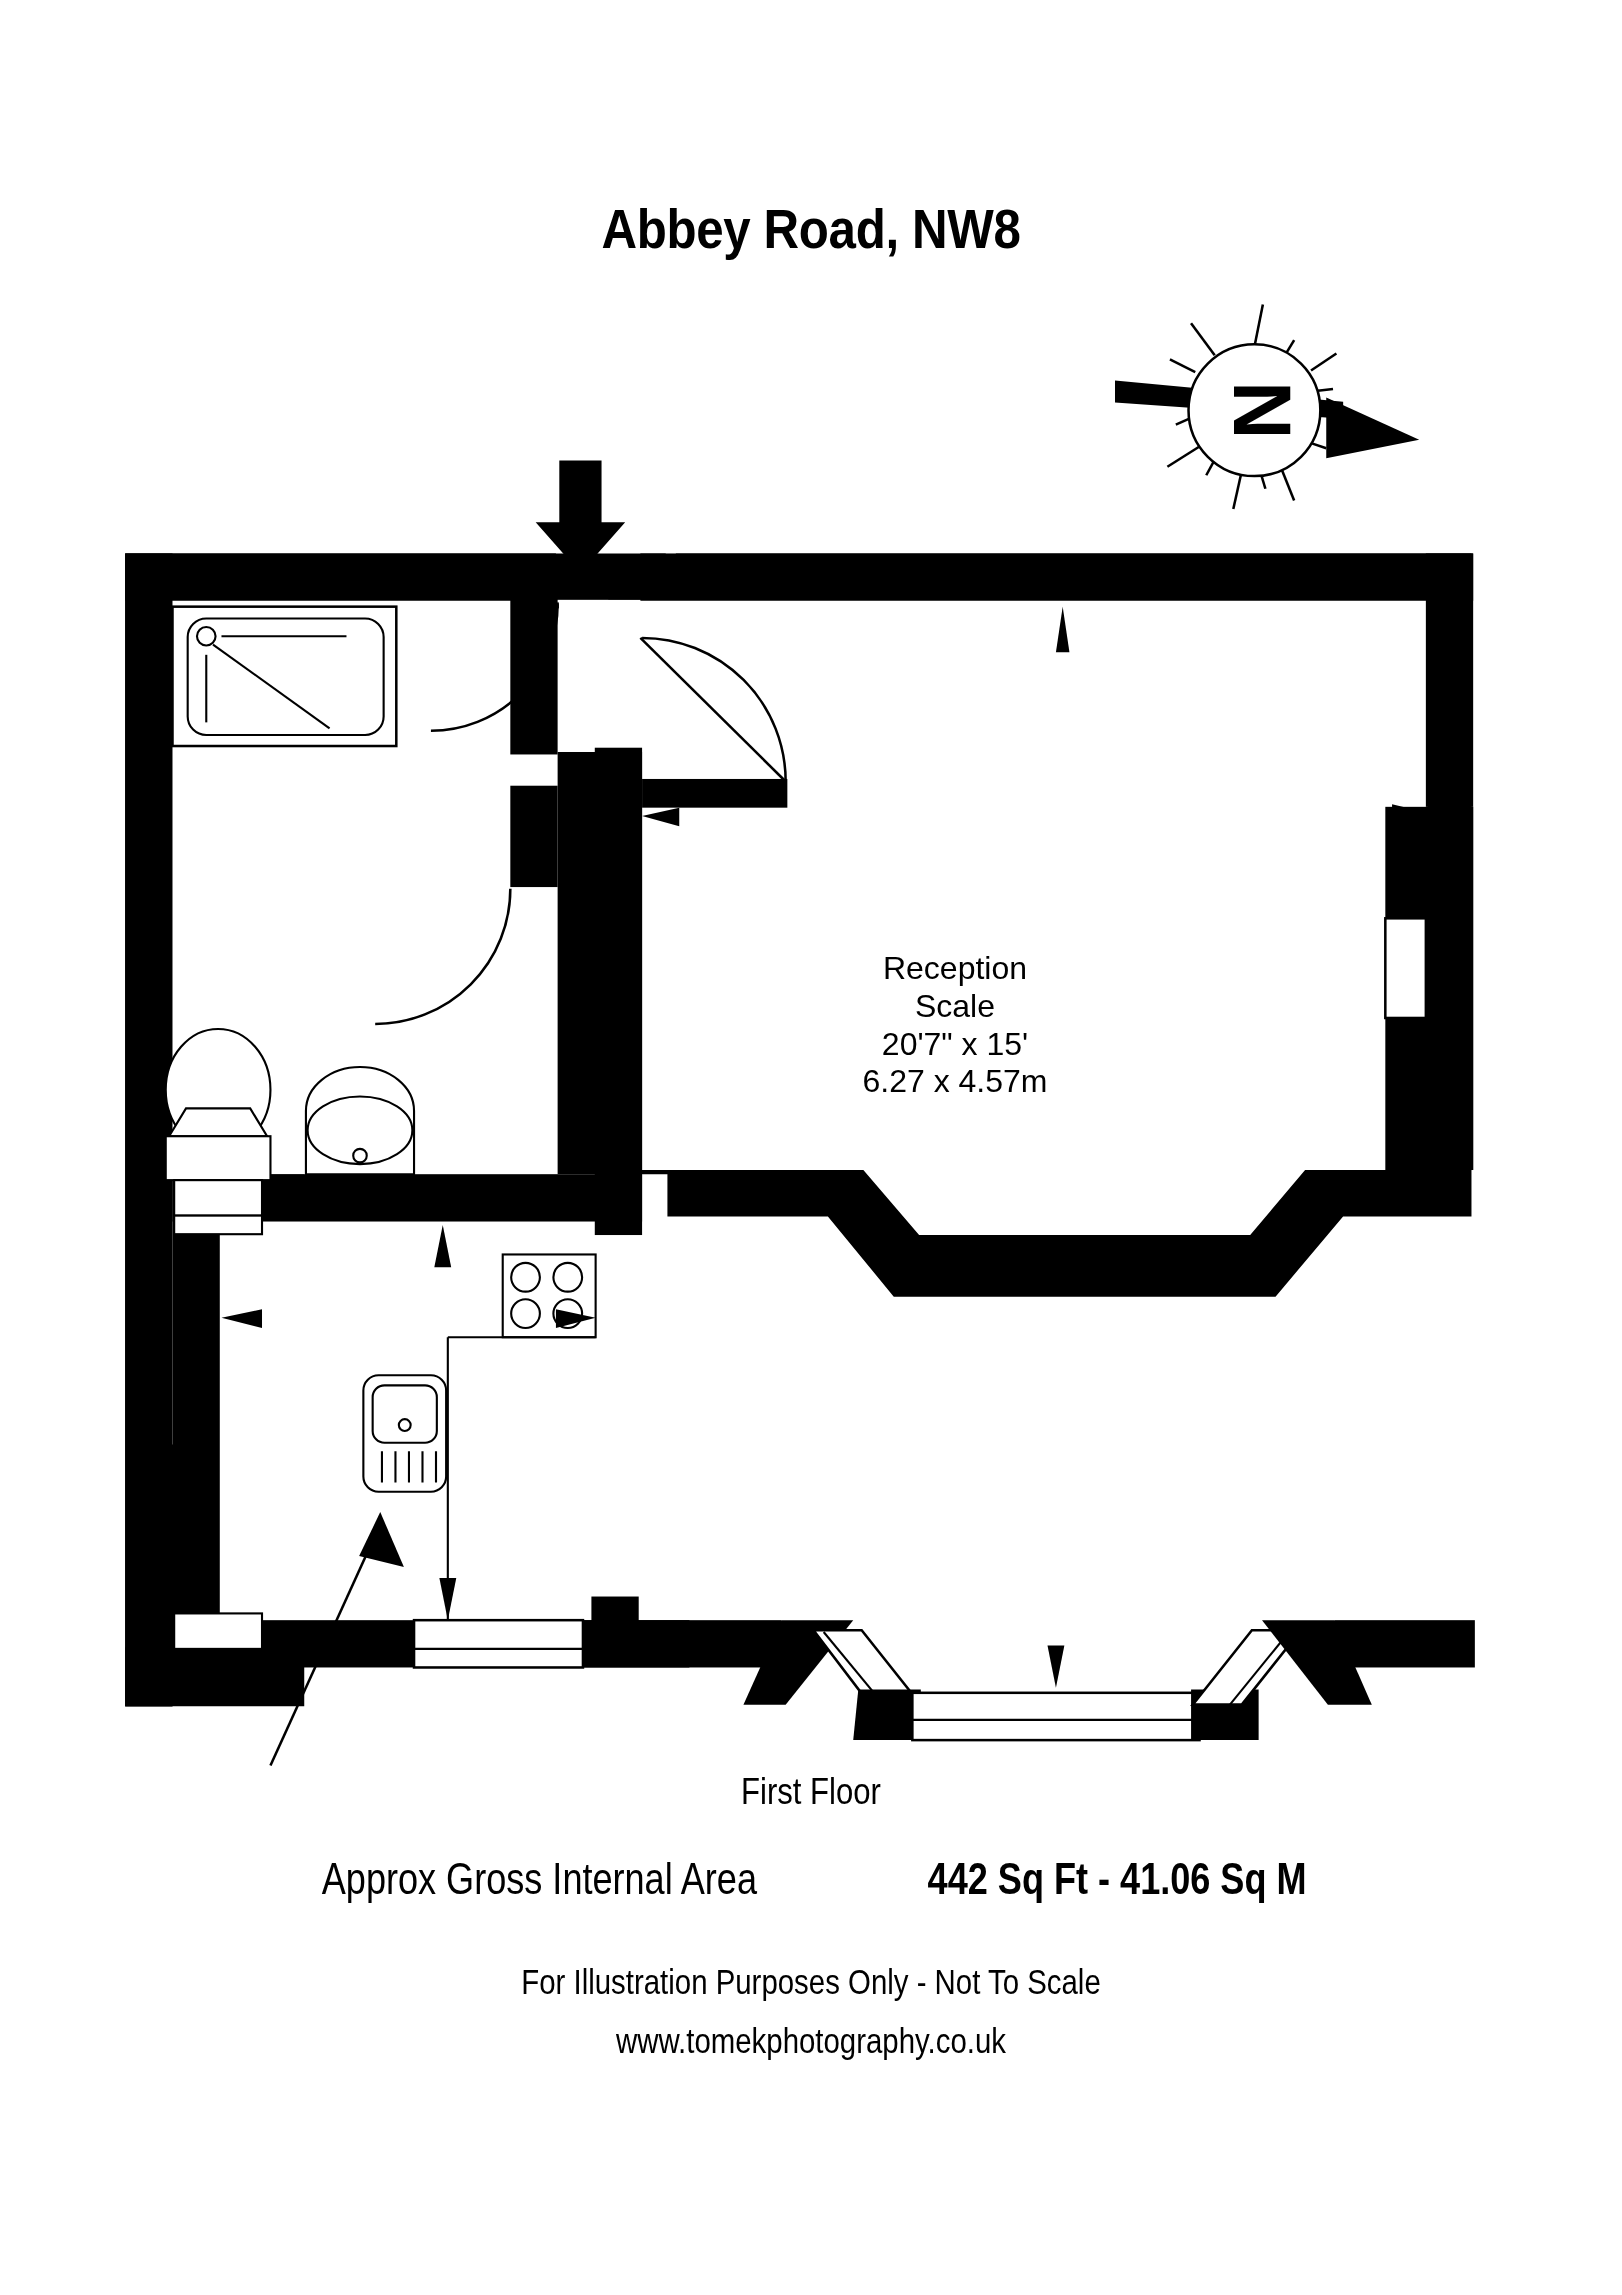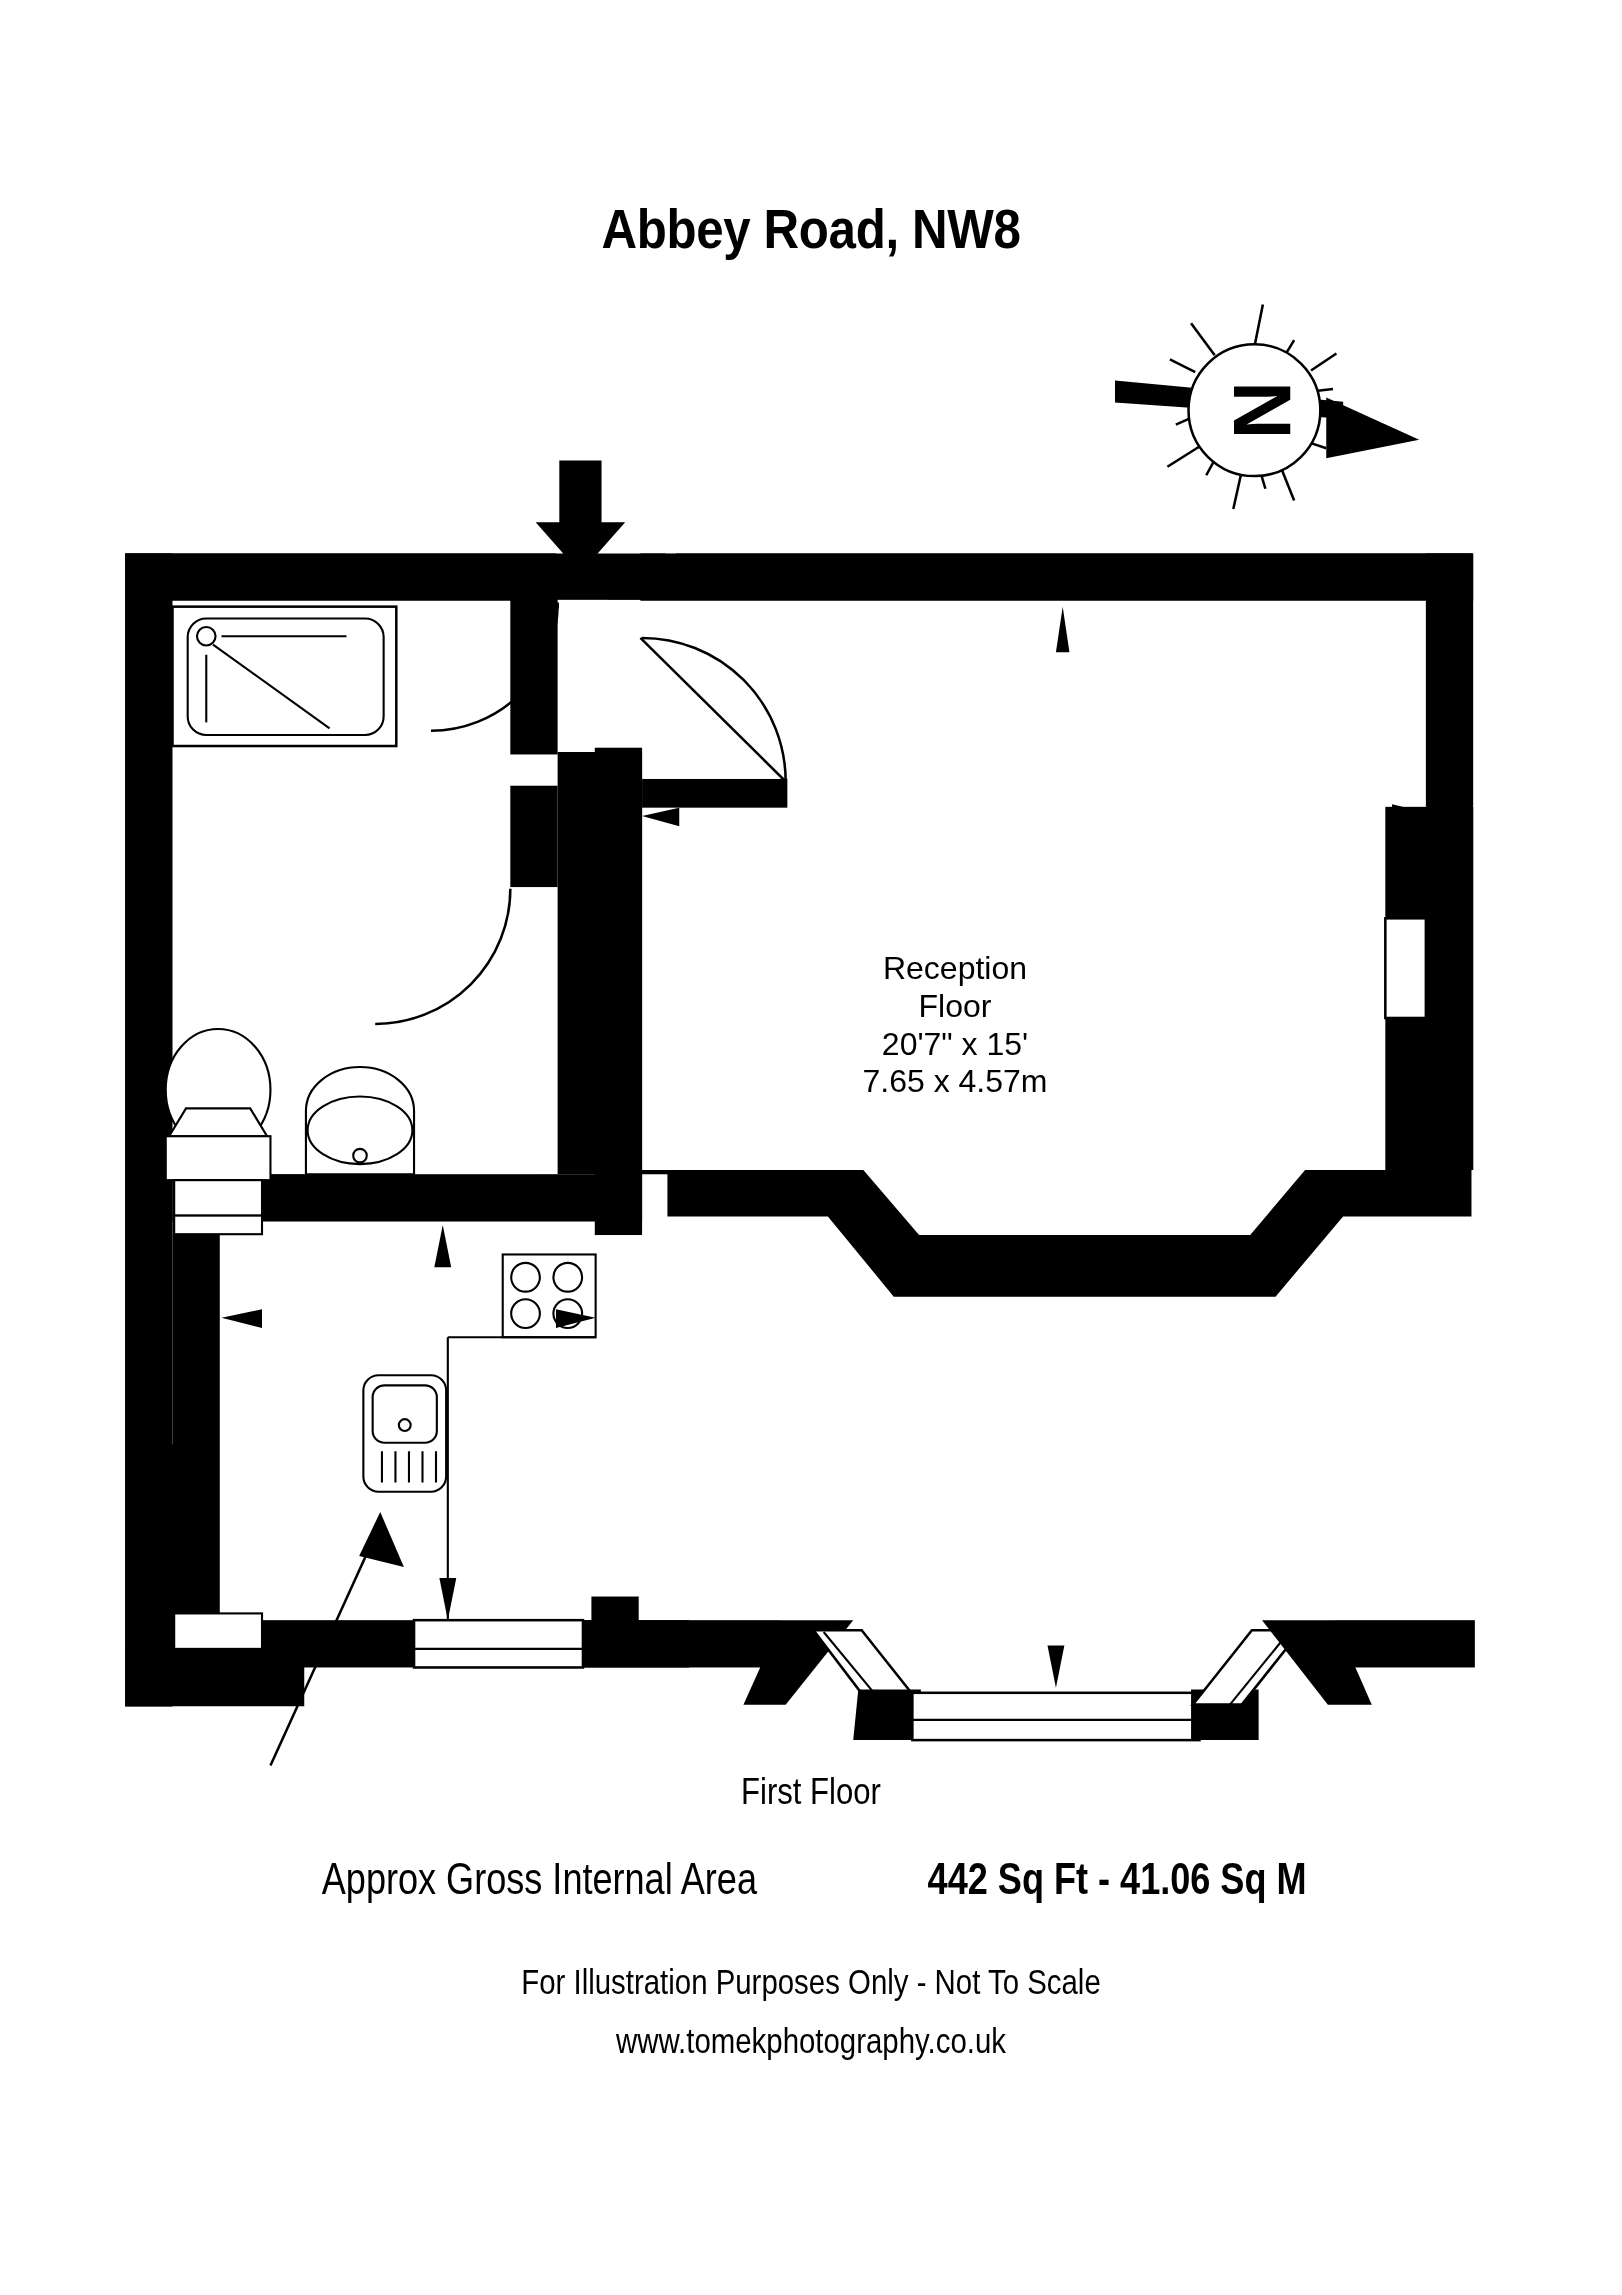--- a/index.html
+++ b/index.html
@@ -381,23 +381,23 @@
 
       <g>
         <line class="thin" x1="320" y1="1490" x2="452" y2="1200"></line>
         <polygon class="wall" points="450,1190 478,1255 425,1242"></polygon>
       </g>
     </svg>
   </div>
 
   <div class="room-label" id="reception-label">
     <div>Reception</div>
-    <div>Floor</div>
+    <div>Scale</div>
     <div>20'7" x 15'</div>
-    <div>7.65 x 4.57m</div>
+    <div>6.27 x 4.57m</div>
   </div>
 
 
   <div class="floor-name">First Floor</div>
 
   <div class="area-row">
     <span class="area-label">Approx Gross Internal Area</span>
     <span class="area-value">442 Sq Ft  -  41.06 Sq M</span>
   </div>
 

